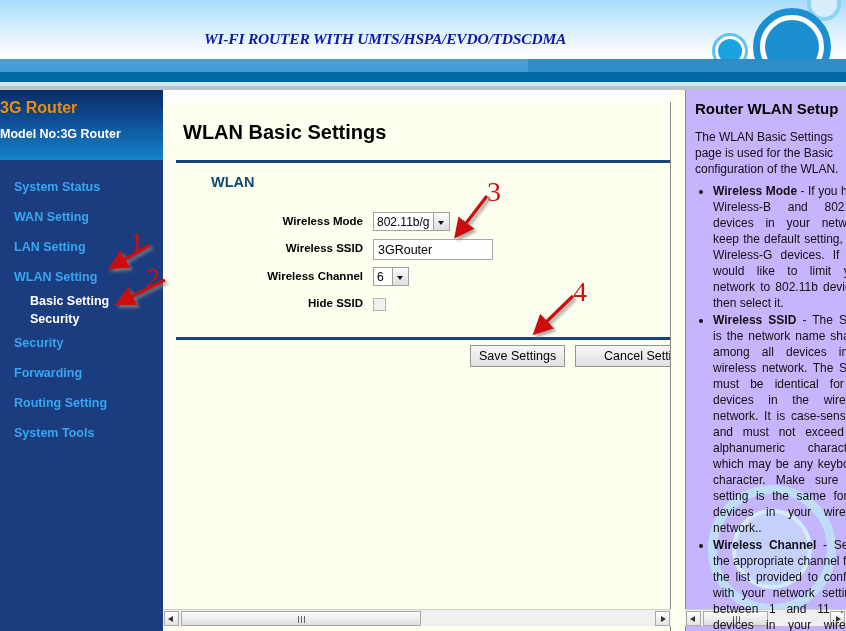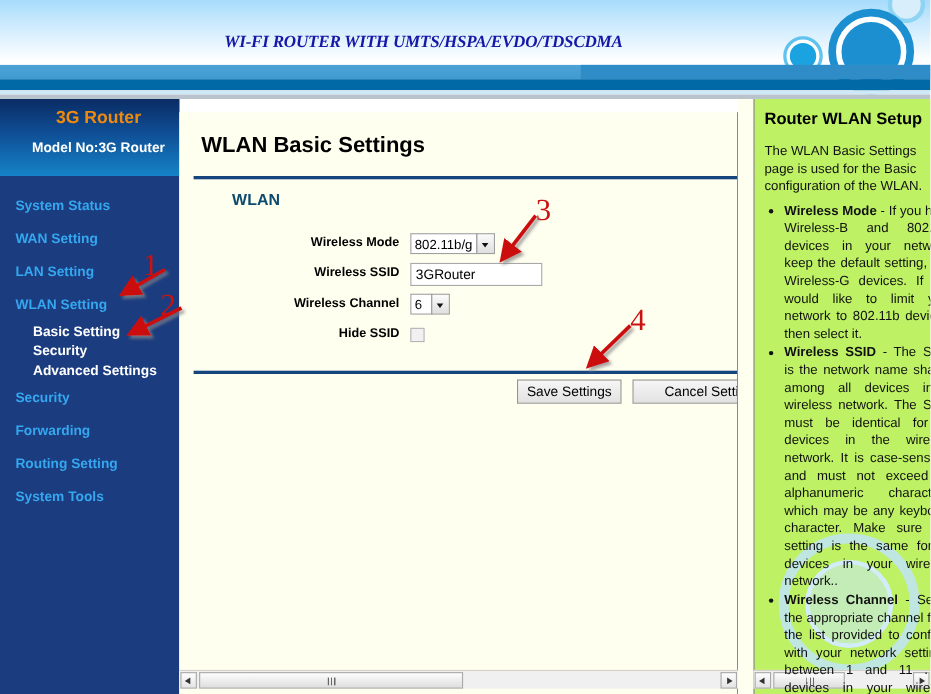--- a/index.html
+++ b/index.html
@@ -107,21 +107,20 @@
   #sidebar {
     position: absolute;
     left: 0; top: 90px;
     width: 163px; height: 541px;
     background: #1b3c7e;
     overflow: hidden;
   }
   #sidebar-head {
     width: 179px; height: 70px;
     background: linear-gradient(to bottom, #0a2c63 0%, #0f4f96 45%, #1583c8 100%);
-    text-align: center;
     box-sizing: border-box;
     padding-top: 9px;
   }
   #brand-title {
     font-size: 16px;
     font-weight: bold;
     color: #f08a0c;
     font-family: "Liberation Sans", sans-serif;
   }
   #brand-model {
@@ -284,21 +283,21 @@
   #help-gap {
     position: absolute;
     left: 671px; top: 90px;
     width: 14px; height: 541px;
     background: #fffff0;
   }
   #help-frame {
     position: absolute;
     left: 685px; top: 90px;
     width: 161px; height: 541px;
-    background: #bef264;
+    background: #c4b5fd;
     overflow: hidden;
     border-left: 1px solid #8a8a8a;
     box-sizing: border-box;
   }
   #help-watermark {
     position: absolute;
     left: 22px; top: 395px;
     width: 128px; height: 128px;
     border-radius: 50%;
     border: 9px solid #bfe4f7;
@@ -444,21 +443,20 @@
       <div id="brand-title">3G Router</div>
       <div id="brand-model">Model No:3G Router</div>
     </div>
     <div id="nav">
       <div class="nav-item">System Status</div>
       <div class="nav-item">WAN Setting</div>
       <div class="nav-item">LAN Setting</div>
       <div class="nav-item">WLAN Setting</div>
       <div class="nav-sub">Basic Setting</div>
       <div class="nav-sub">Security</div>
-      <div class="nav-sub">Advanced Settings</div>
       <div class="nav-item">Security</div>
       <div class="nav-item">Forwarding</div>
       <div class="nav-item">Routing Setting</div>
       <div class="nav-item">System Tools</div>
     </div>
   </div>
 
   <div id="main-frame">
     <div id="main-inner">
 

